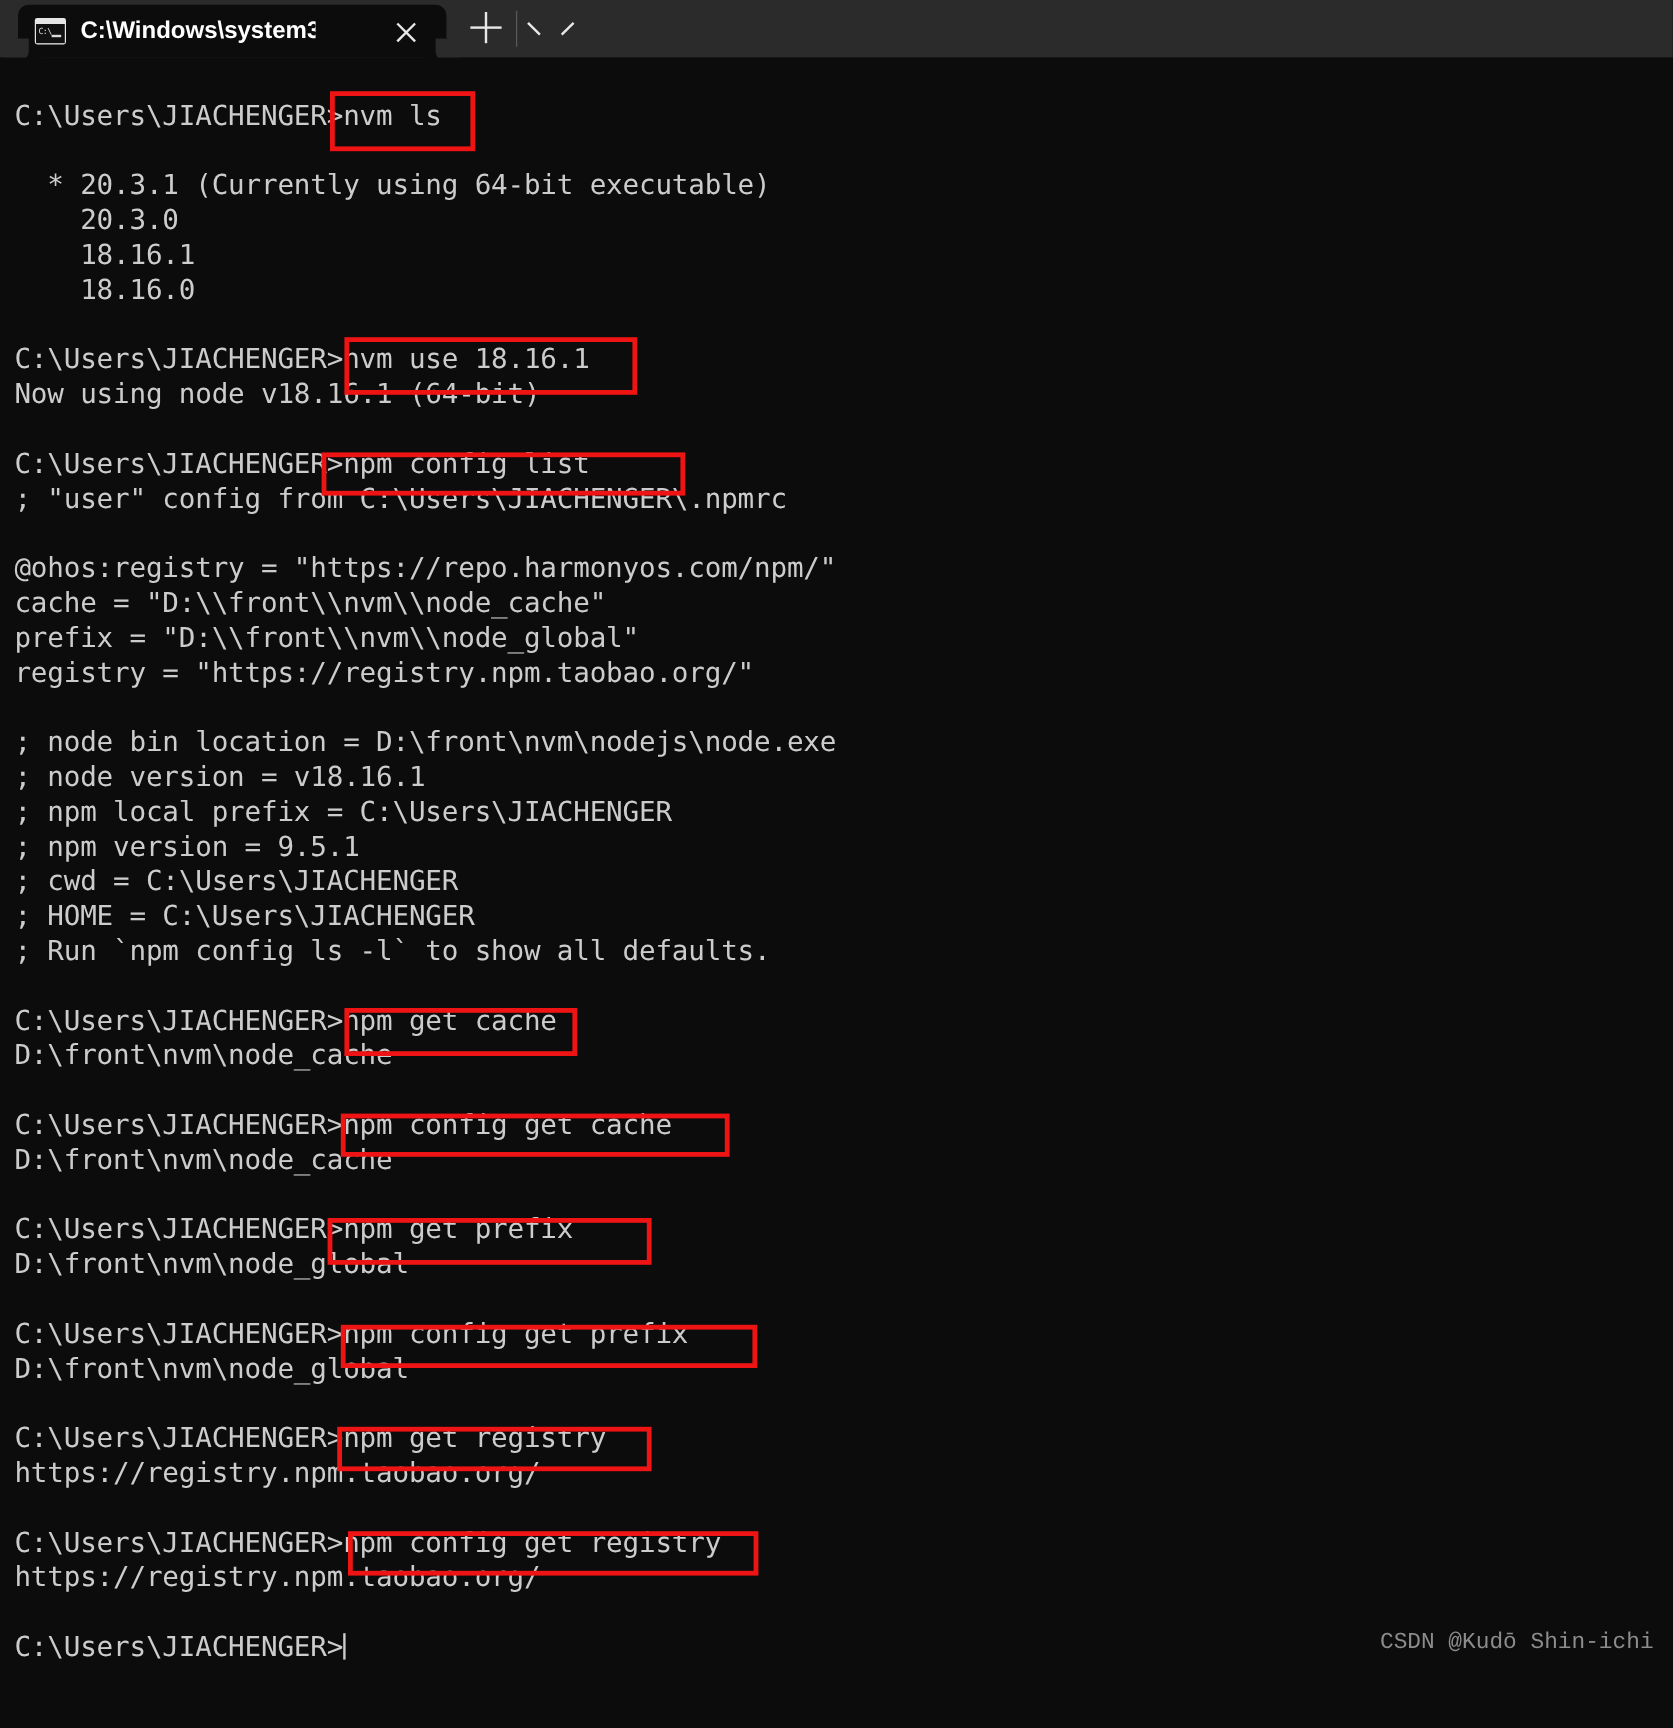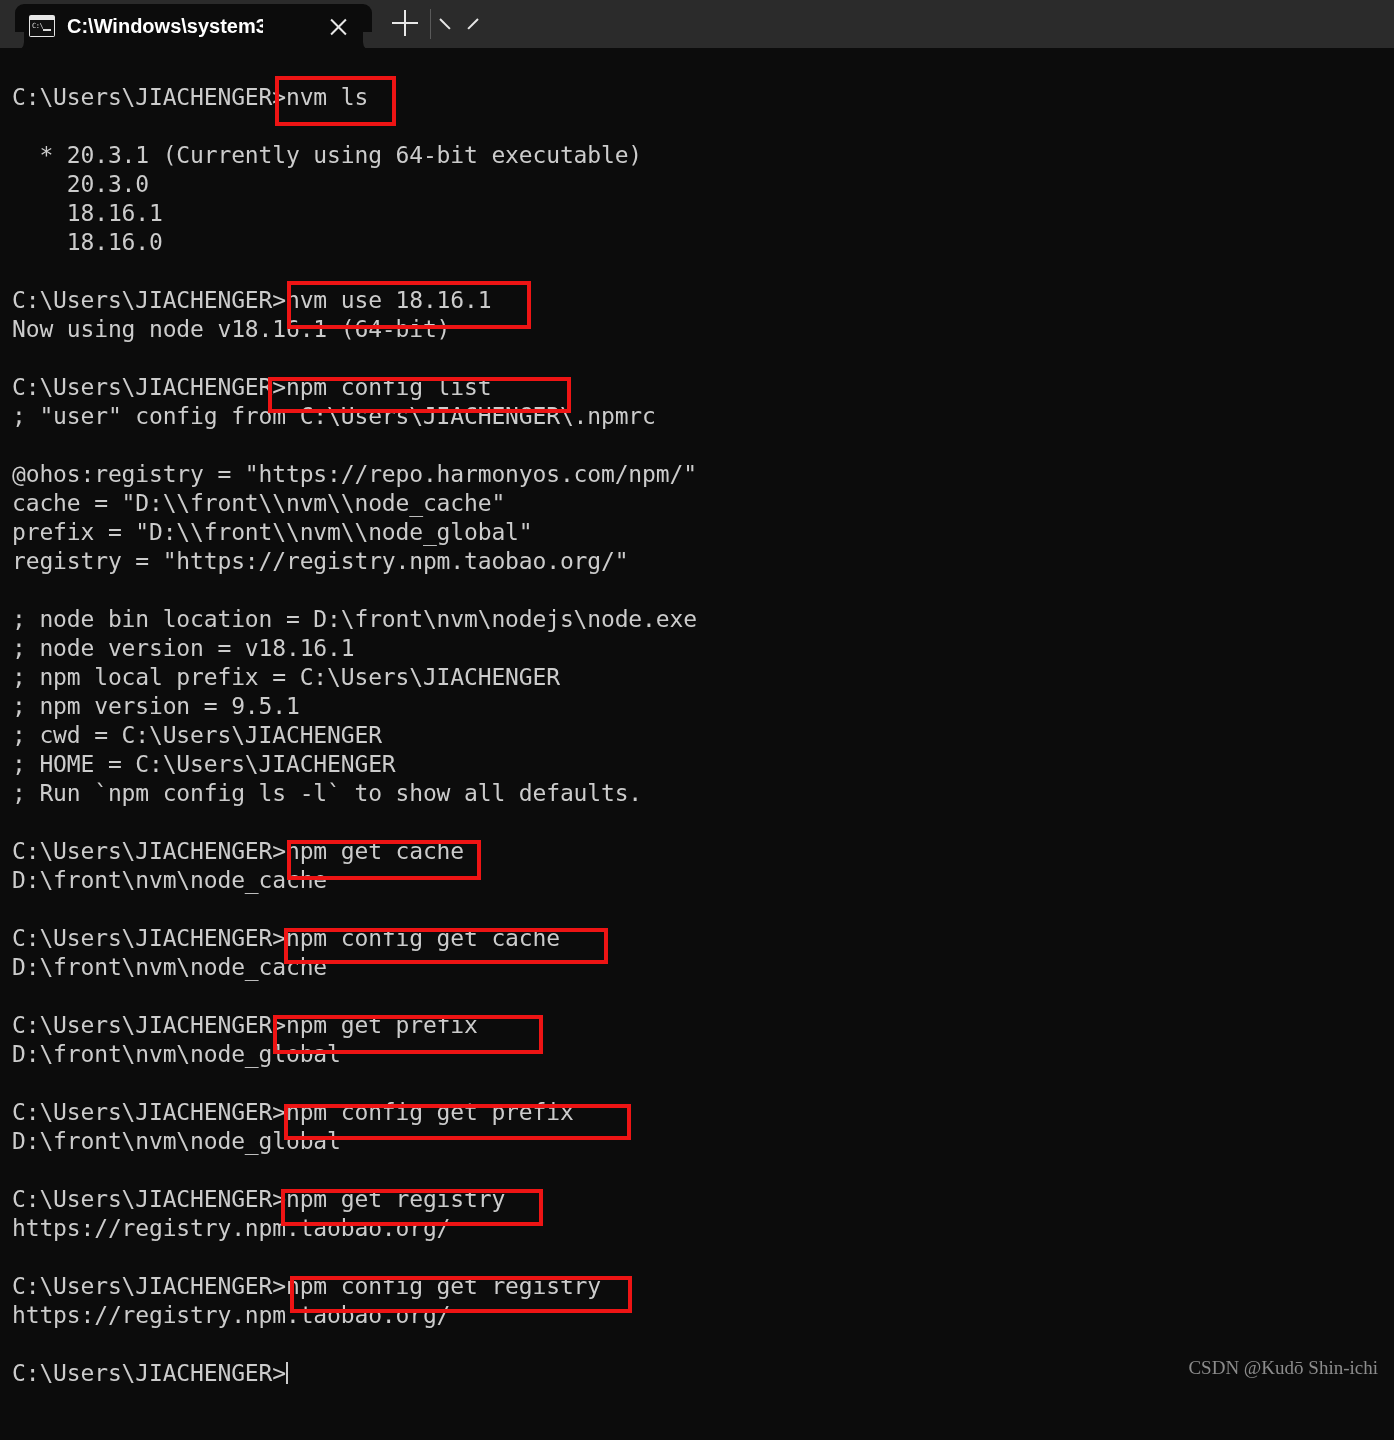--- a/index.html
+++ b/index.html
@@ -184,21 +184,21 @@
     border: 4px solid #ee1414;
     box-sizing: border-box;
     pointer-events: none;
   }
 
   
   .watermark {
     position: absolute;
     right: 16px;
     bottom: 10px;
-    font-family: Liberation Serif, serif;
+    font-family: Liberation Mono, monospace;
     font-size: 19px;
     color: #8c8c8c;
     white-space: pre;
   }
 </style>
 </head>
 <body>
 
 <div class="titlebar">
 

